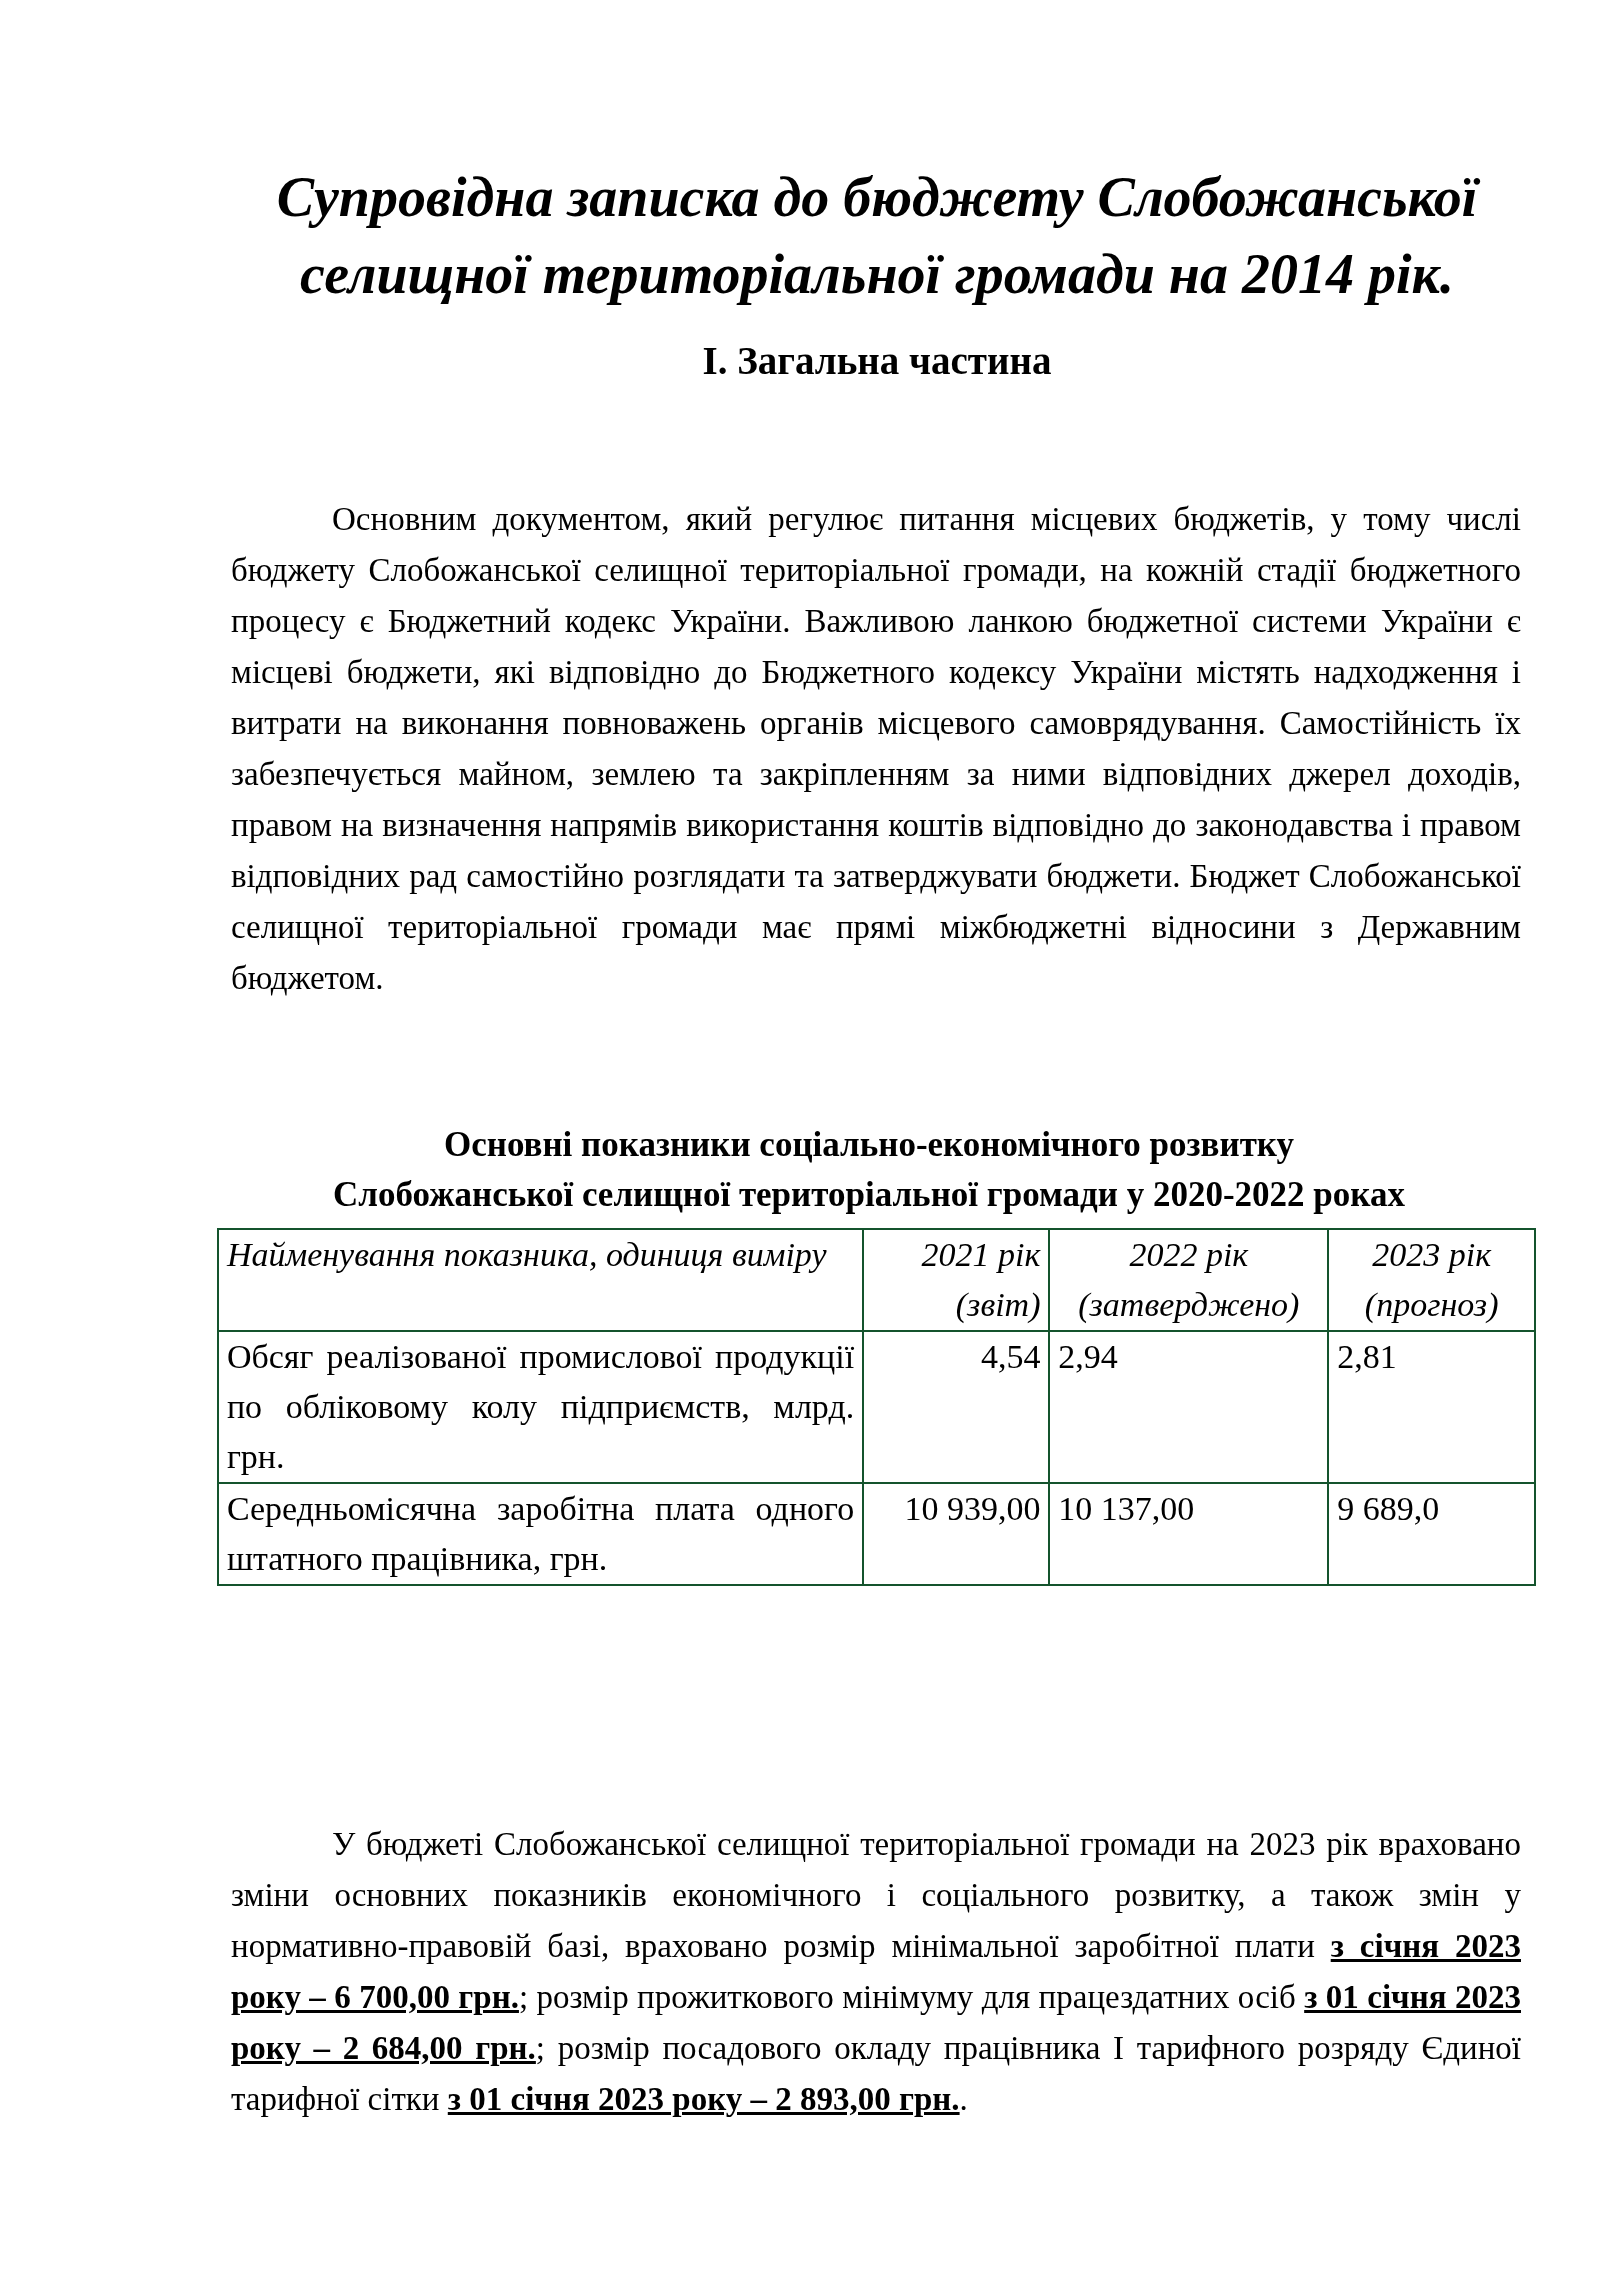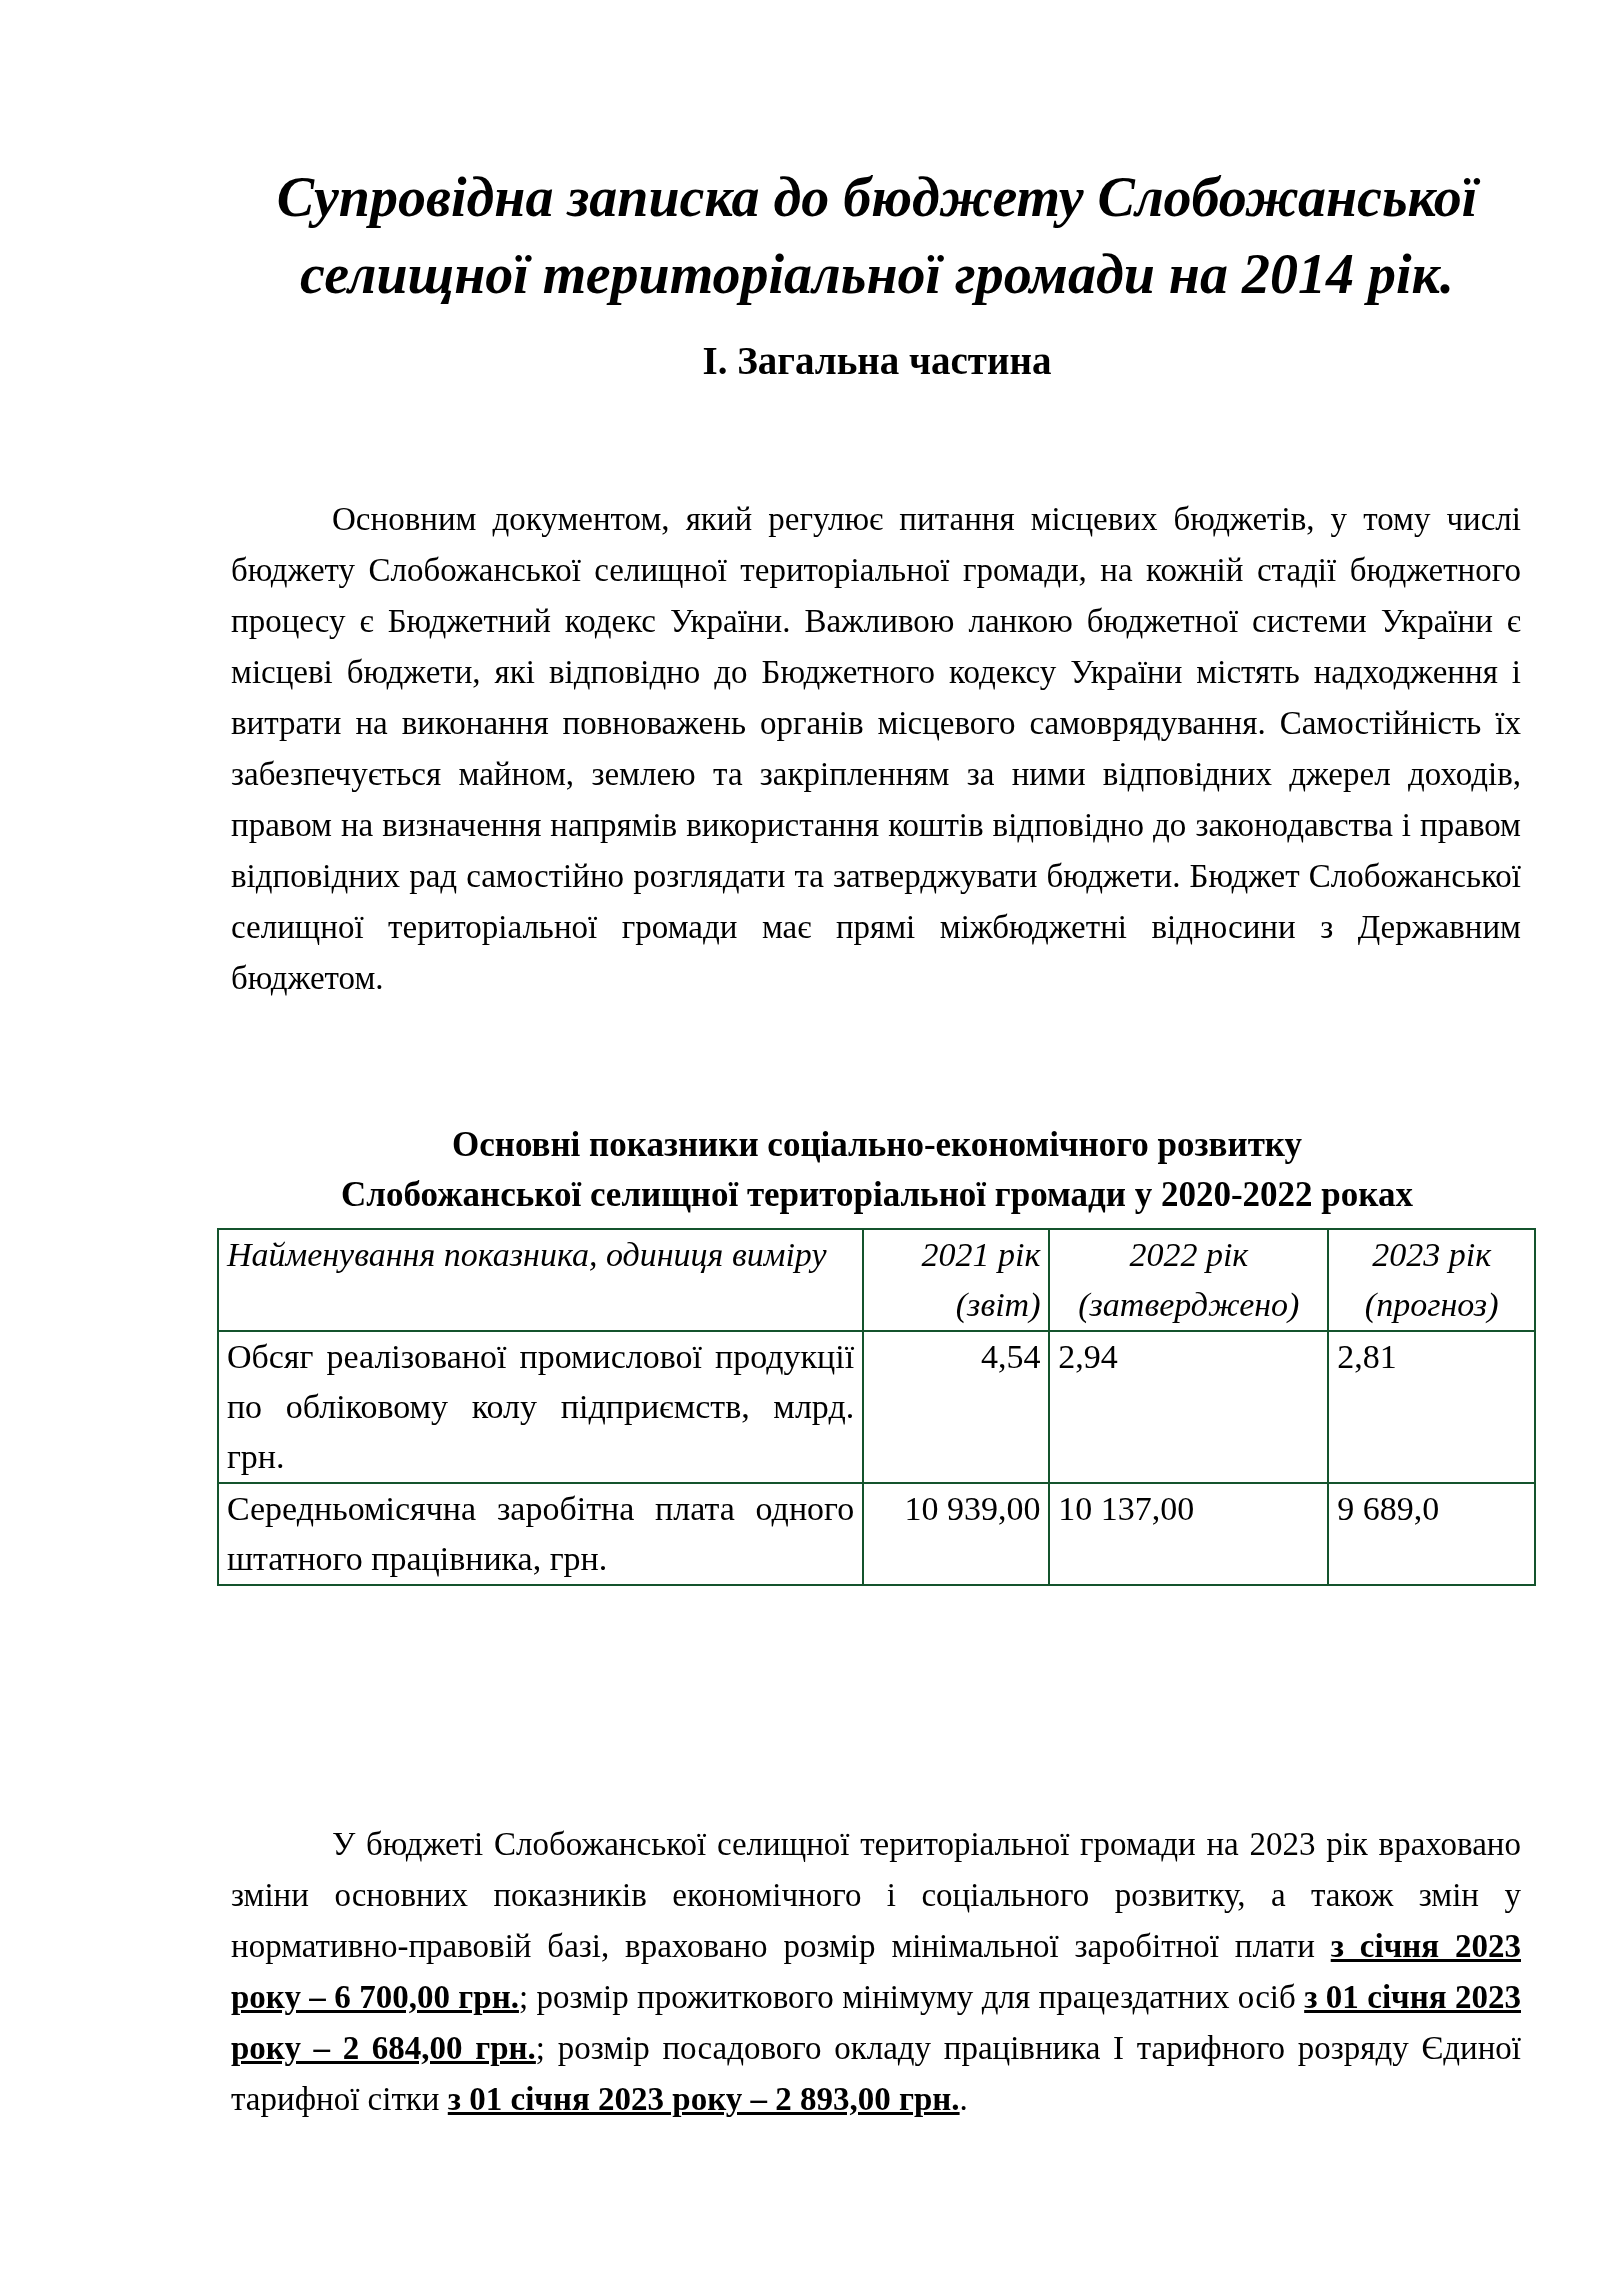--- a/index.html
+++ b/index.html
@@ -16,21 +16,21 @@
     position: absolute; left: 216px; width: 1322px; top: 335px;
     text-align: center; font-weight: bold; font-size: 39px; line-height: 52px;
   }
   .para {
     position: absolute; left: 231px; width: 1290px;
     font-size: 33px; line-height: 51px; text-align: justify;
     text-indent: 101px; margin: 0;
   }
   .para-1 { top: 494px; }
   .table-caption {
-    position: absolute; left: 216px; width: 1322px; top: 1120px;
+    position: absolute; left: 208px; width: 1322px; top: 1120px;
     text-align: center; font-weight: bold; font-size: 35px; line-height: 50px;
   }
   table.indicators {
     position: absolute; left: 217px; top: 1228px; width: 1319px;
     border-collapse: collapse; font-size: 34px; line-height: 50px;
   }
   table.indicators td, table.indicators th {
     border: 2px solid #14532d; padding: 0 7.9px; vertical-align: top;
   }
   table.indicators tr.data-row td { border-top-width: 2.6px; }

